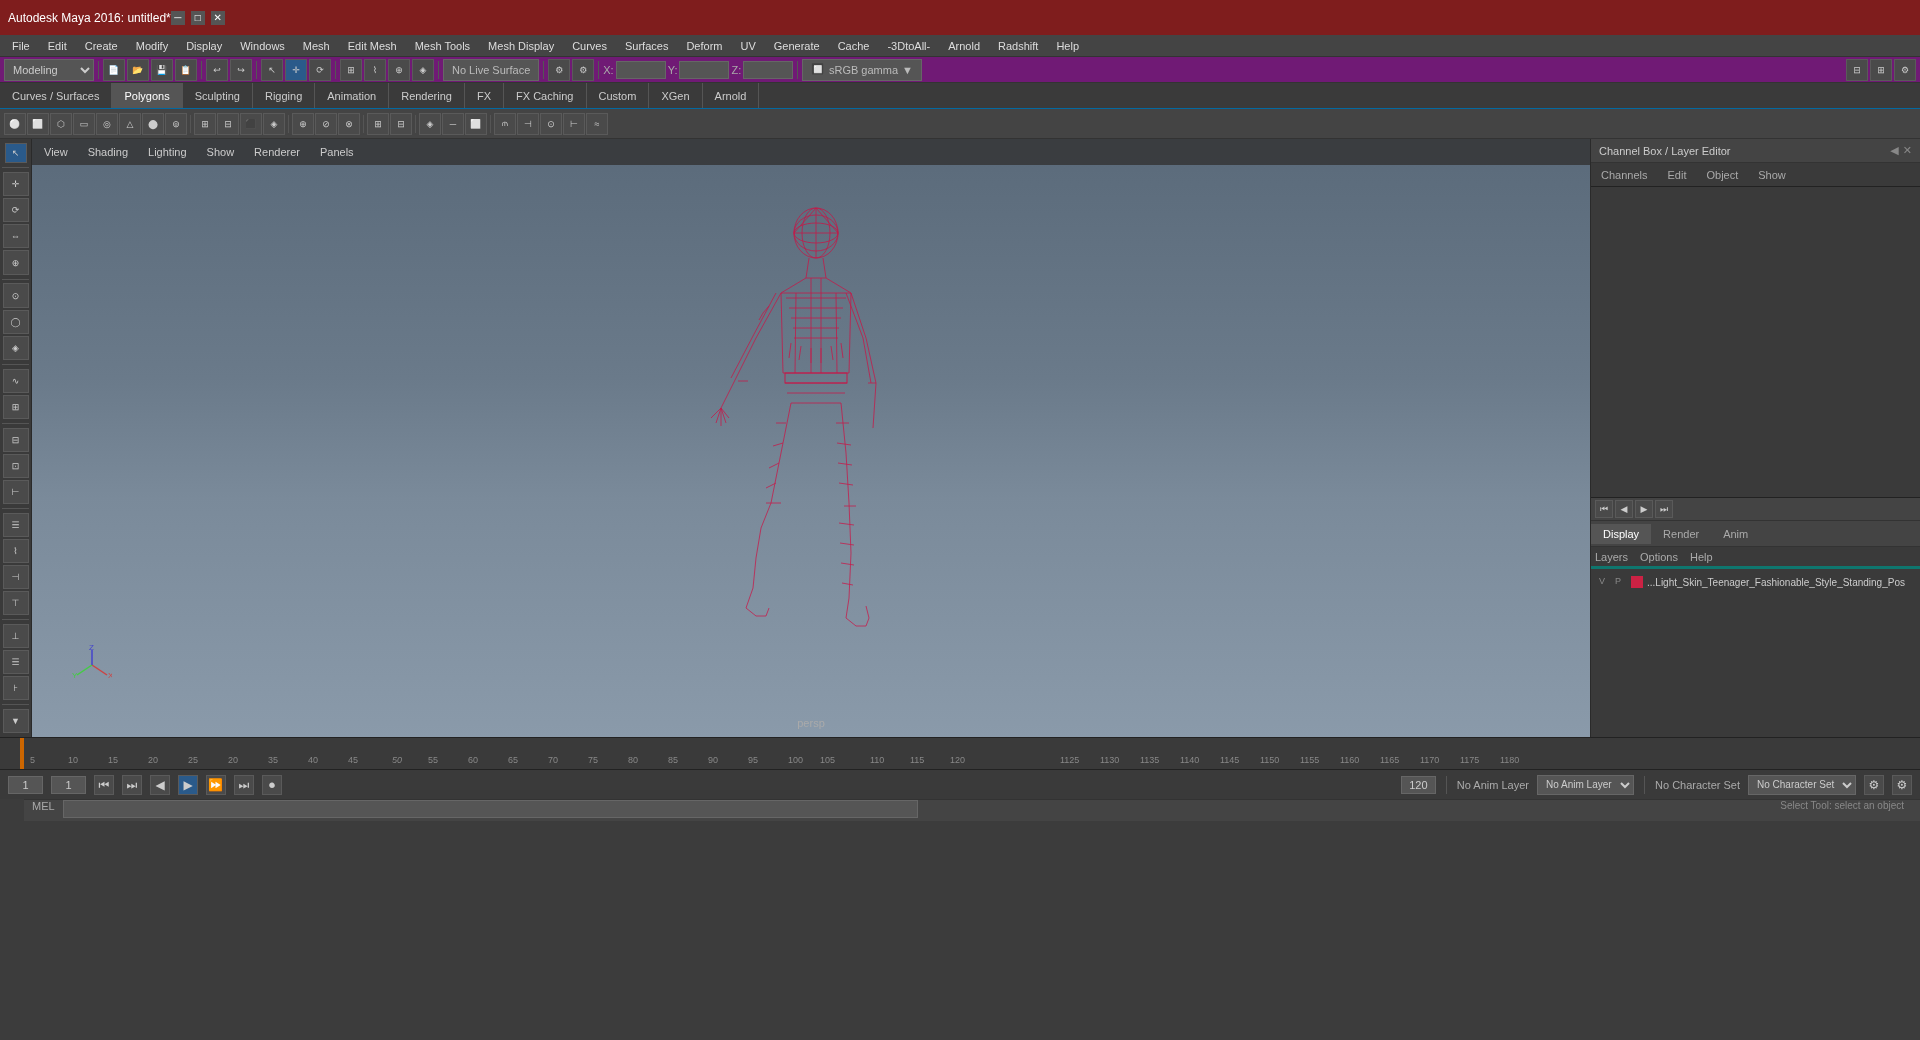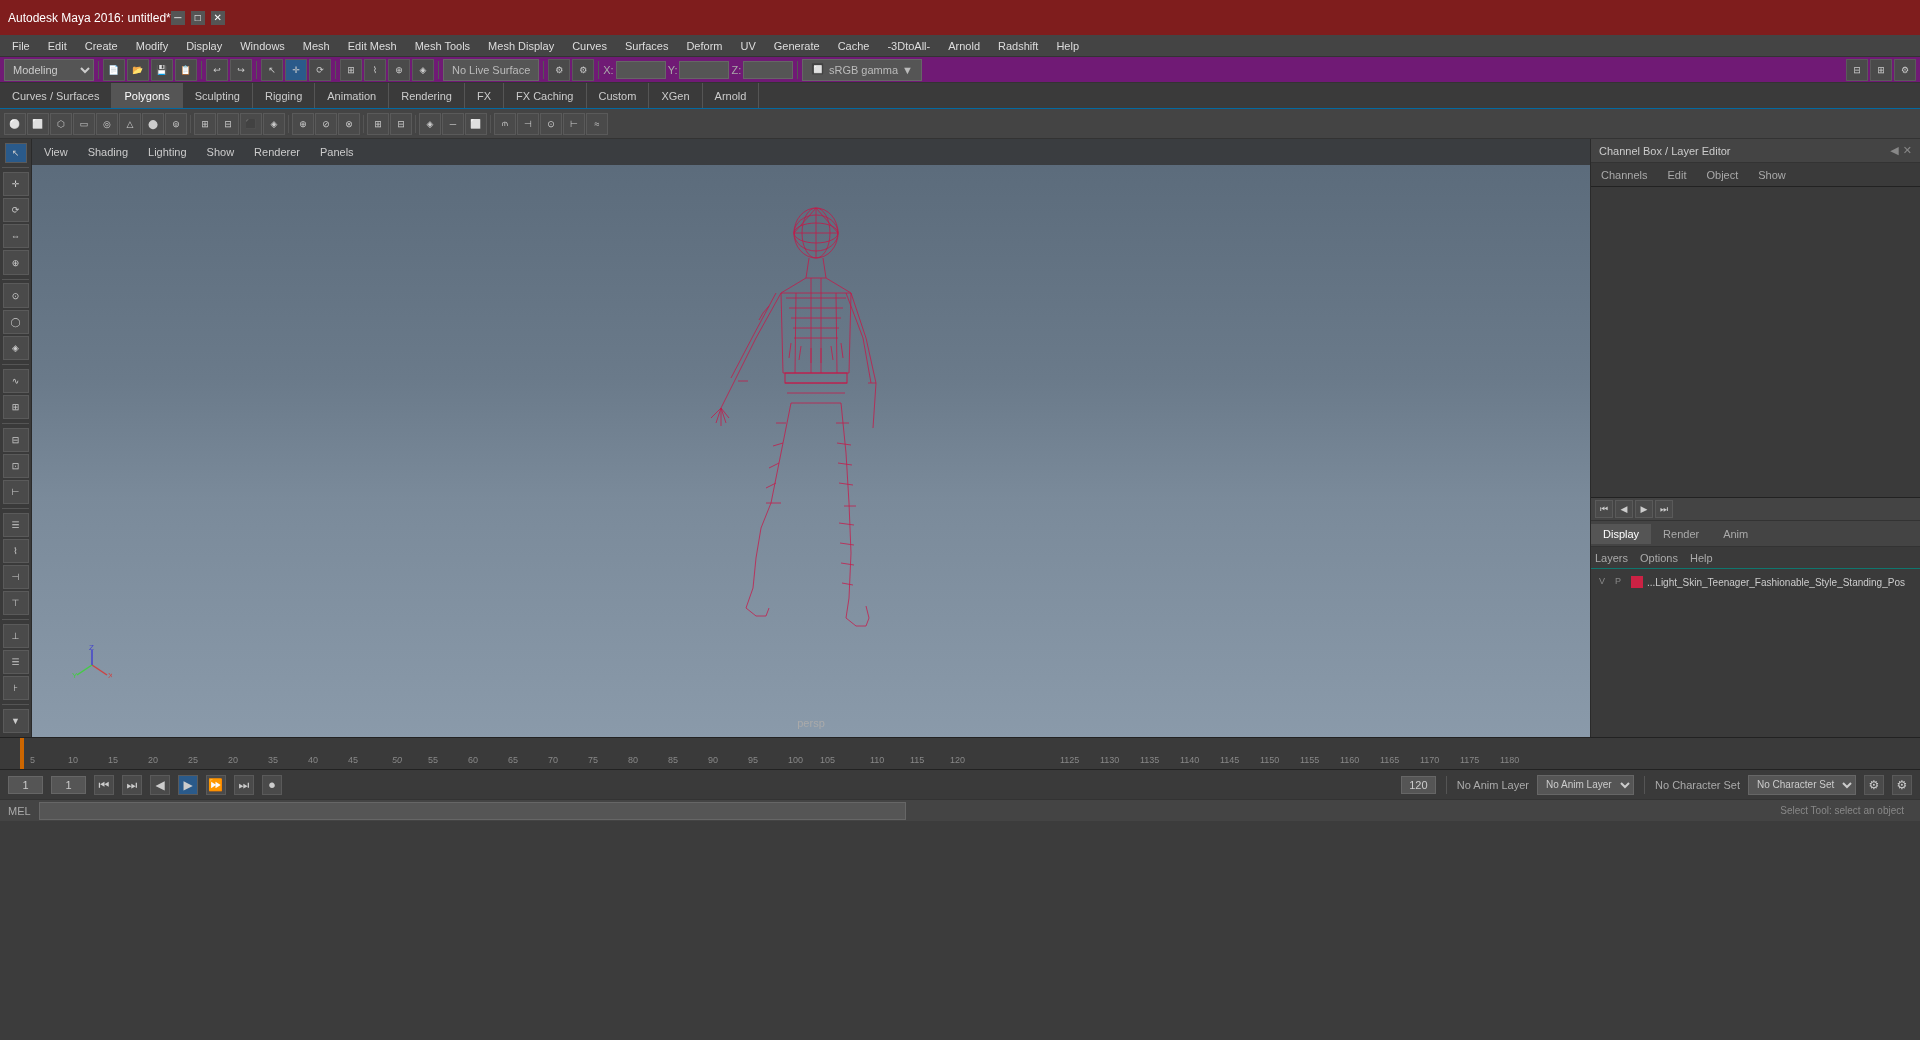--- a/index.html
+++ b/index.html
@@ -225,21 +225,21 @@
       font-size: 11px;
       color: #aaa;
       cursor: pointer;
     }
     .cb-tab.active { color: white; background: #555; }
     #cb-sub-tabs {
       background: #3a3a3a;
       height: 22px;
       display: flex;
       align-items: center;
-      border-bottom: 1px solid #0f766e;
+      border-bottom: 3px solid #0f766e;
       padding: 0 4px;
       gap: 12px;
     }
     .cb-sub-tab { font-size: 11px; color: #aaa; cursor: pointer; }
 
     #cb-object-list {
       flex: 1;
       padding: 4px;
     }
     .cb-object-row {
@@ -328,23 +328,24 @@
       padding: 1px 4px;
       height: 20px;
     }
 
     
     #mel-bar {
       height: 22px;
       background: #444;
       border-top: 1px solid #333;
       display: flex;
-      align-items: center;
+      align-items: flex-start;
       padding: 0 8px;
       gap: 8px;
+      margin-left: 24px;
     }
     #mel-input {
       flex: 1;
       height: 18px;
       background: #555;
       border: 1px solid #666;
       color: #ccc;
       font-size: 11px;
       padding: 0 4px;
     }

